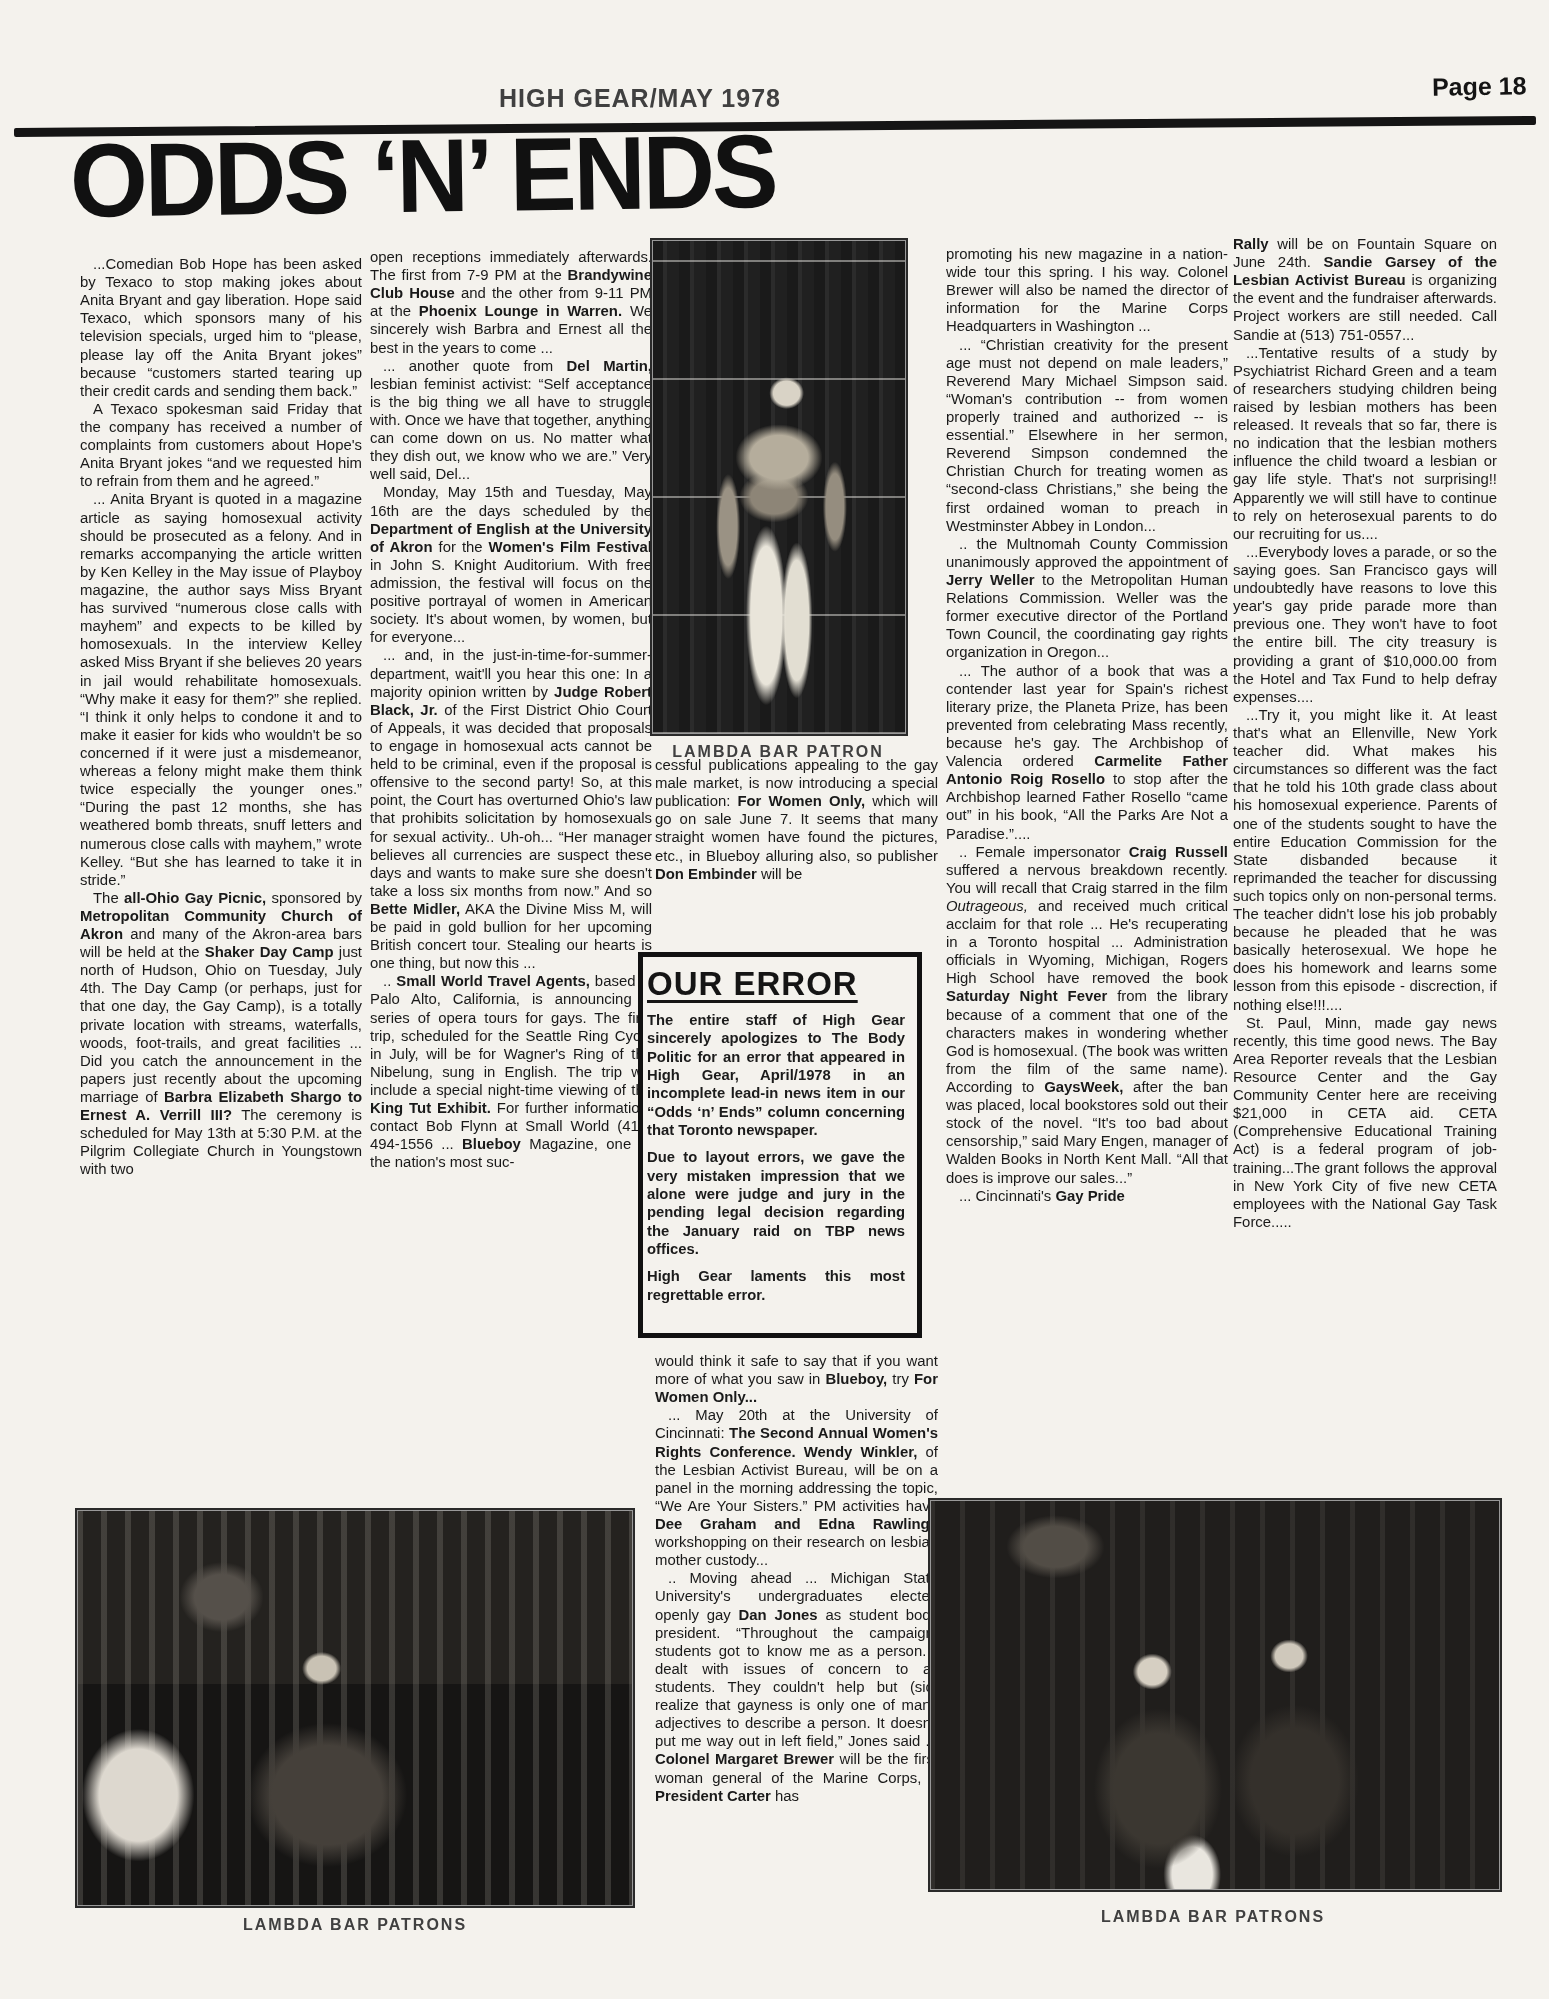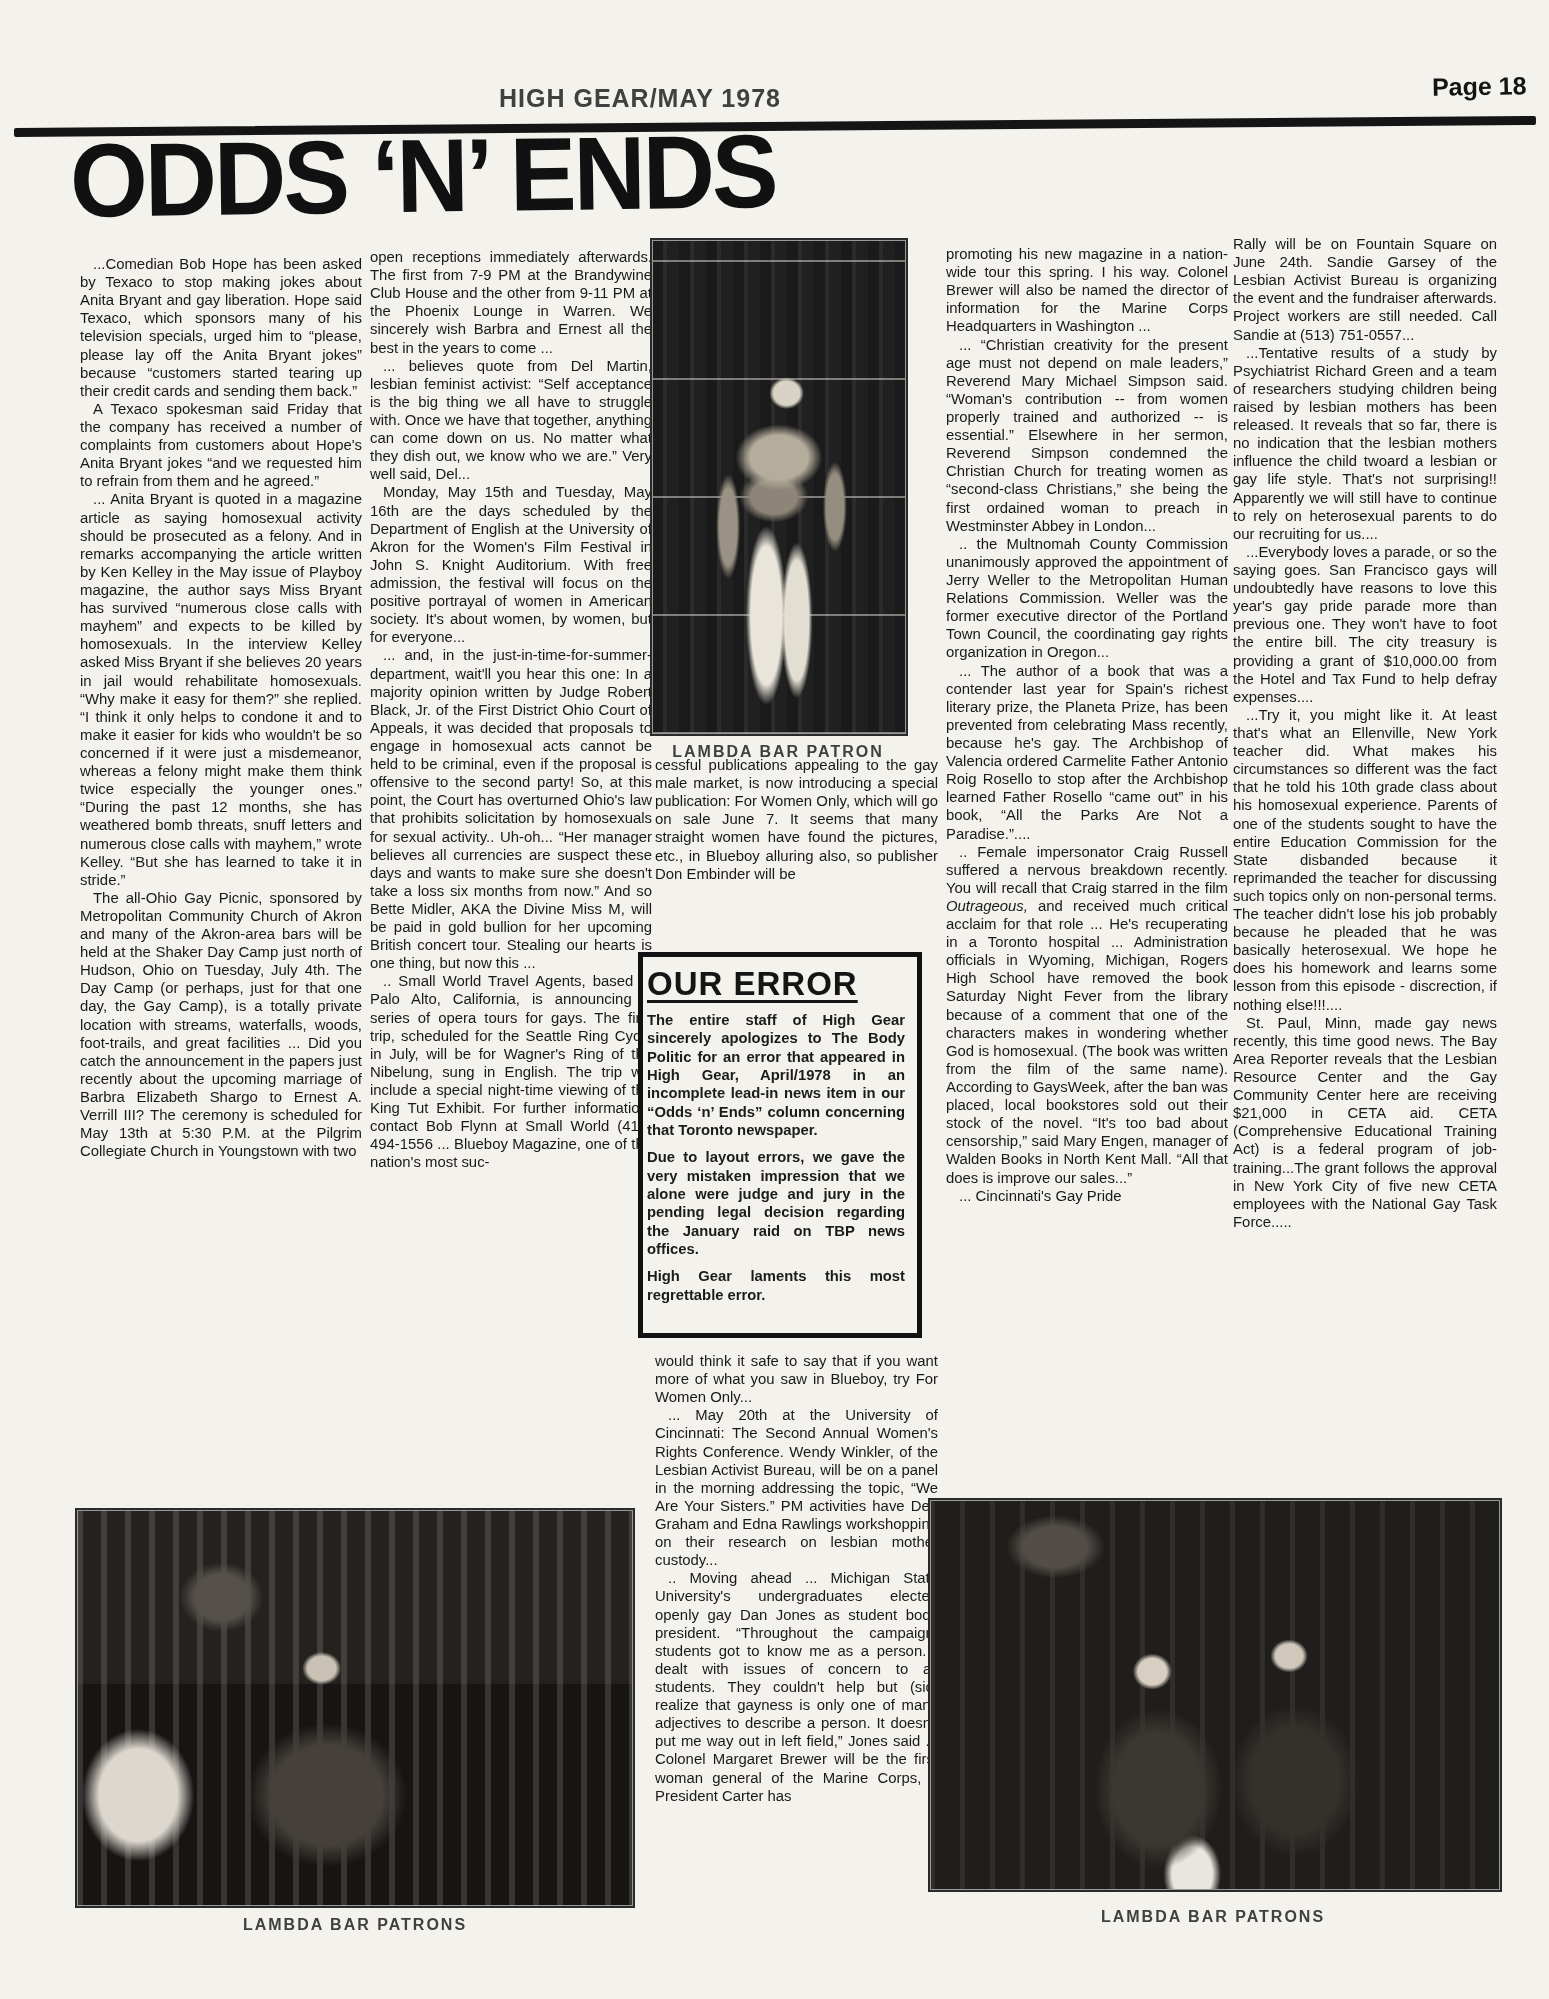--- a/index.html
+++ b/index.html
@@ -14,21 +14,21 @@
   .page-num{position:absolute;right:22px;top:72px;font-size:25px;font-weight:700;color:#141414;transform:rotate(-1deg);}
   .head-rule{position:absolute;left:14px;top:122px;width:1522px;height:9px;background:#151515;transform:rotate(-0.45deg);border-radius:2px;}
   .headline{position:absolute;left:70px;top:118px;width:760px;
     font-size:100px;font-weight:900;letter-spacing:-3px;color:#111;
     transform:rotate(-0.8deg) scaleY(1.04);white-space:nowrap;}
   
   .col{position:absolute;overflow:hidden;text-align:justify;
     font-size:14.9px;line-height:1.215;color:#191919;}
   .col p{margin:0;text-indent:13px;}
   .col.cont p:first-child{text-indent:0;}
-  .b{font-weight:400;}
+  .b{font-weight:700;}
   .i{font-style:italic;}
   #col1{left:80px;top:255px;width:282px;height:1252px;}
   #col2{left:370px;top:248px;width:282px;height:1260px;}
   #col3-top{left:655px;top:756px;width:283px;height:176px;}
   #col3-bottom{left:655px;top:1352px;width:283px;height:645px;}
   #col4{left:946px;top:245px;width:282px;height:1258px;}
   #col5{left:1233px;top:235px;width:264px;height:1272px;}
   
   .photo{position:absolute;border:2px solid #2a2a2a;box-shadow:0 0 0 1px #999 inset;}
   #photo-top{
@@ -92,21 +92,21 @@
   <div class="headline">ODDS ‘N’ ENDS</div>
 
   <div id="col1" class="col">
       <p><span>...Comedian Bob Hope has been asked by Texaco to stop making jokes about Anita Bryant and gay liberation. Hope said Texaco, which sponsors many of his television specials, urged him to “please, please lay off the Anita Bryant jokes” because “customers started tearing up their credit cards and sending them back.”</span></p>
       <p><span>A Texaco spokesman said Friday that the company has received a number of complaints from customers about Hope's Anita Bryant jokes “and we requested him to refrain from them and he agreed.”</span></p>
       <p><span>... Anita Bryant is quoted in a magazine article as saying homosexual activity should be prosecuted as a felony. And in remarks accompanying the article written by Ken Kelley in the May issue of Playboy magazine, the author says Miss Bryant has survived “numerous close calls with mayhem” and expects to be killed by homosexuals. In the interview Kelley asked Miss Bryant if she believes 20 years in jail would rehabilitate homosexuals. “Why make it easy for them?” she replied. “I think it only helps to condone it and to make it easier for kids who wouldn't be so concerned if it were just a misdemeanor, whereas a felony might make them think twice especially the younger ones.” “During the past 12 months, she has weathered bomb threats, snuff letters and numerous close calls with mayhem,” wrote Kelley. “But she has learned to take it in stride.”</span></p>
       <p><span>The </span><span class="b">all-Ohio Gay Picnic,</span><span> sponsored by </span><span class="b">Metropolitan Community Church of Akron</span><span> and many of the Akron-area bars will be held at the </span><span class="b">Shaker Day Camp</span><span> just north of Hudson, Ohio on Tuesday, July 4th. The Day Camp (or perhaps, just for that one day, the Gay Camp), is a totally private location with streams, waterfalls, woods, foot-trails, and great facilities ... Did you catch the announcement in the papers just recently about the upcoming marriage of </span><span class="b">Barbra Elizabeth Shargo to Ernest A. Verrill III?</span><span> The ceremony is scheduled for May 13th at 5:30 P.M. at the Pilgrim Collegiate Church in Youngstown with two</span></p>
     </div>
   <div id="col2" class="col cont">
       <p><span>open receptions immediately afterwards. The first from 7-9 PM at the </span><span class="b">Brandywine Club House</span><span> and the other from 9-11 PM at the </span><span class="b">Phoenix Lounge in Warren.</span><span> We sincerely wish Barbra and Ernest all the best in the years to come ...</span></p>
-      <p><span>... believes quote from </span><span class="b">Del Martin,</span><span> lesbian feminist activist: “Self acceptance is the big thing we all have to struggle with. Once we have that together, anything can come down on us. No matter what they dish out, we know who we are.” Very well said, Del...</span></p>
+      <p><span>... another quote from </span><span class="b">Del Martin,</span><span> lesbian feminist activist: “Self acceptance is the big thing we all have to struggle with. Once we have that together, anything can come down on us. No matter what they dish out, we know who we are.” Very well said, Del...</span></p>
       <p><span>Monday, May 15th and Tuesday, May 16th are the days scheduled by the </span><span class="b">Department of English at the University of Akron</span><span> for the </span><span class="b">Women's Film Festival</span><span> in John S. Knight Auditorium. With free admission, the festival will focus on the positive portrayal of women in American society. It's about women, by women, but for everyone...</span></p>
       <p><span>... and, in the just-in-time-for-summer-department, wait'll you hear this one: In a majority opinion written by </span><span class="b">Judge Robert Black, Jr.</span><span> of the First District Ohio Court of Appeals, it was decided that proposals to engage in homosexual acts cannot be held to be criminal, even if the proposal is offensive to the second party! So, at this point, the Court has overturned Ohio's law that prohibits solicitation by homosexuals for sexual activity.. Uh-oh... “Her manager believes all currencies are suspect these days and wants to make sure she doesn't take a loss six months from now.” And so </span><span class="b">Bette Midler,</span><span> AKA the Divine Miss M, will be paid in gold bullion for her upcoming British concert tour. Stealing our hearts is one thing, but now this ...</span></p>
       <p><span>.. </span><span class="b">Small World Travel Agents,</span><span> based in Palo Alto, California, is announcing a series of opera tours for gays. The first trip, scheduled for the Seattle Ring Cycle in July, will be for Wagner's Ring of the Nibelung, sung in English. The trip will include a special night-time viewing of the </span><span class="b">King Tut Exhibit.</span><span> For further information, contact Bob Flynn at Small World (415) 494-1556 ... </span><span class="b">Blueboy</span><span> Magazine, one of the nation's most suc-</span></p>
     </div>
 
   <div id="photo-top" class="photo"></div>
   <div id="caption-top" class="caption">LAMBDA BAR PATRON</div>
 
   <div id="col3-top" class="col cont">
       <p><span>cessful publications appealing to the gay male market, is now introducing a special publication: </span><span class="b">For Women Only,</span><span> which will go on sale June 7. It seems that many straight women have found the pictures, etc., in Blueboy alluring also, so publisher </span><span class="b">Don Embinder</span><span> will be</span></p>

